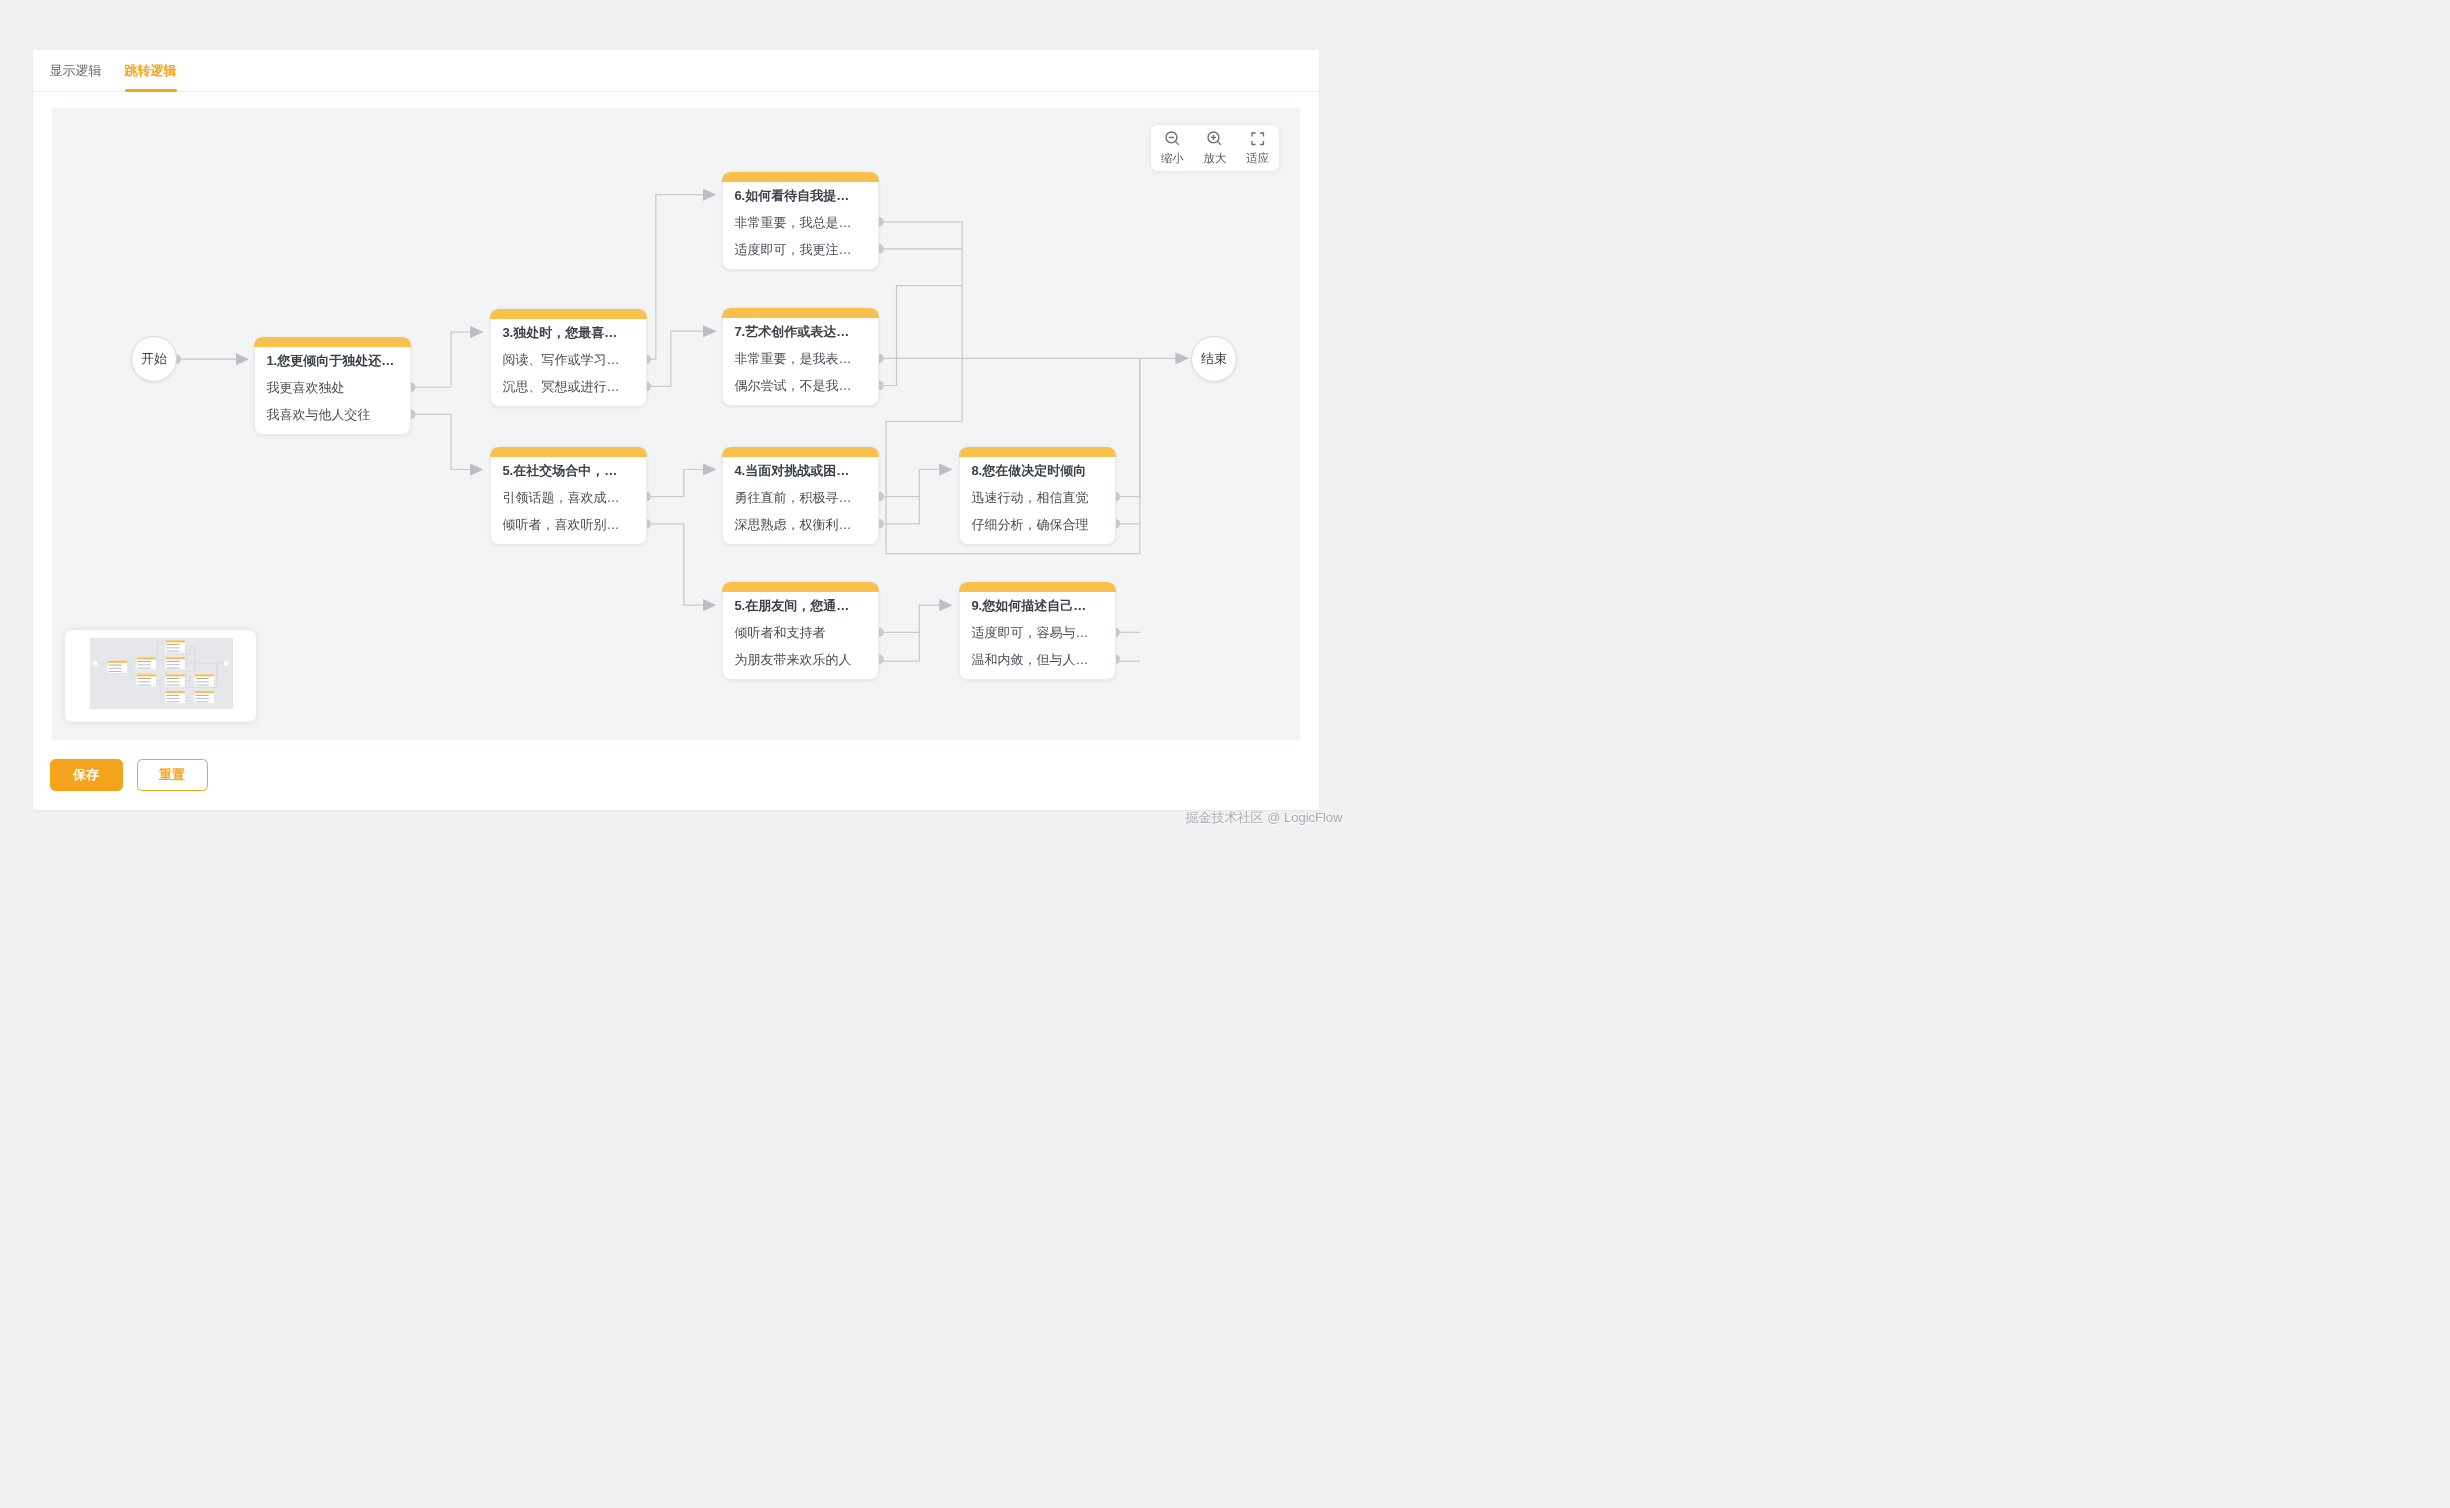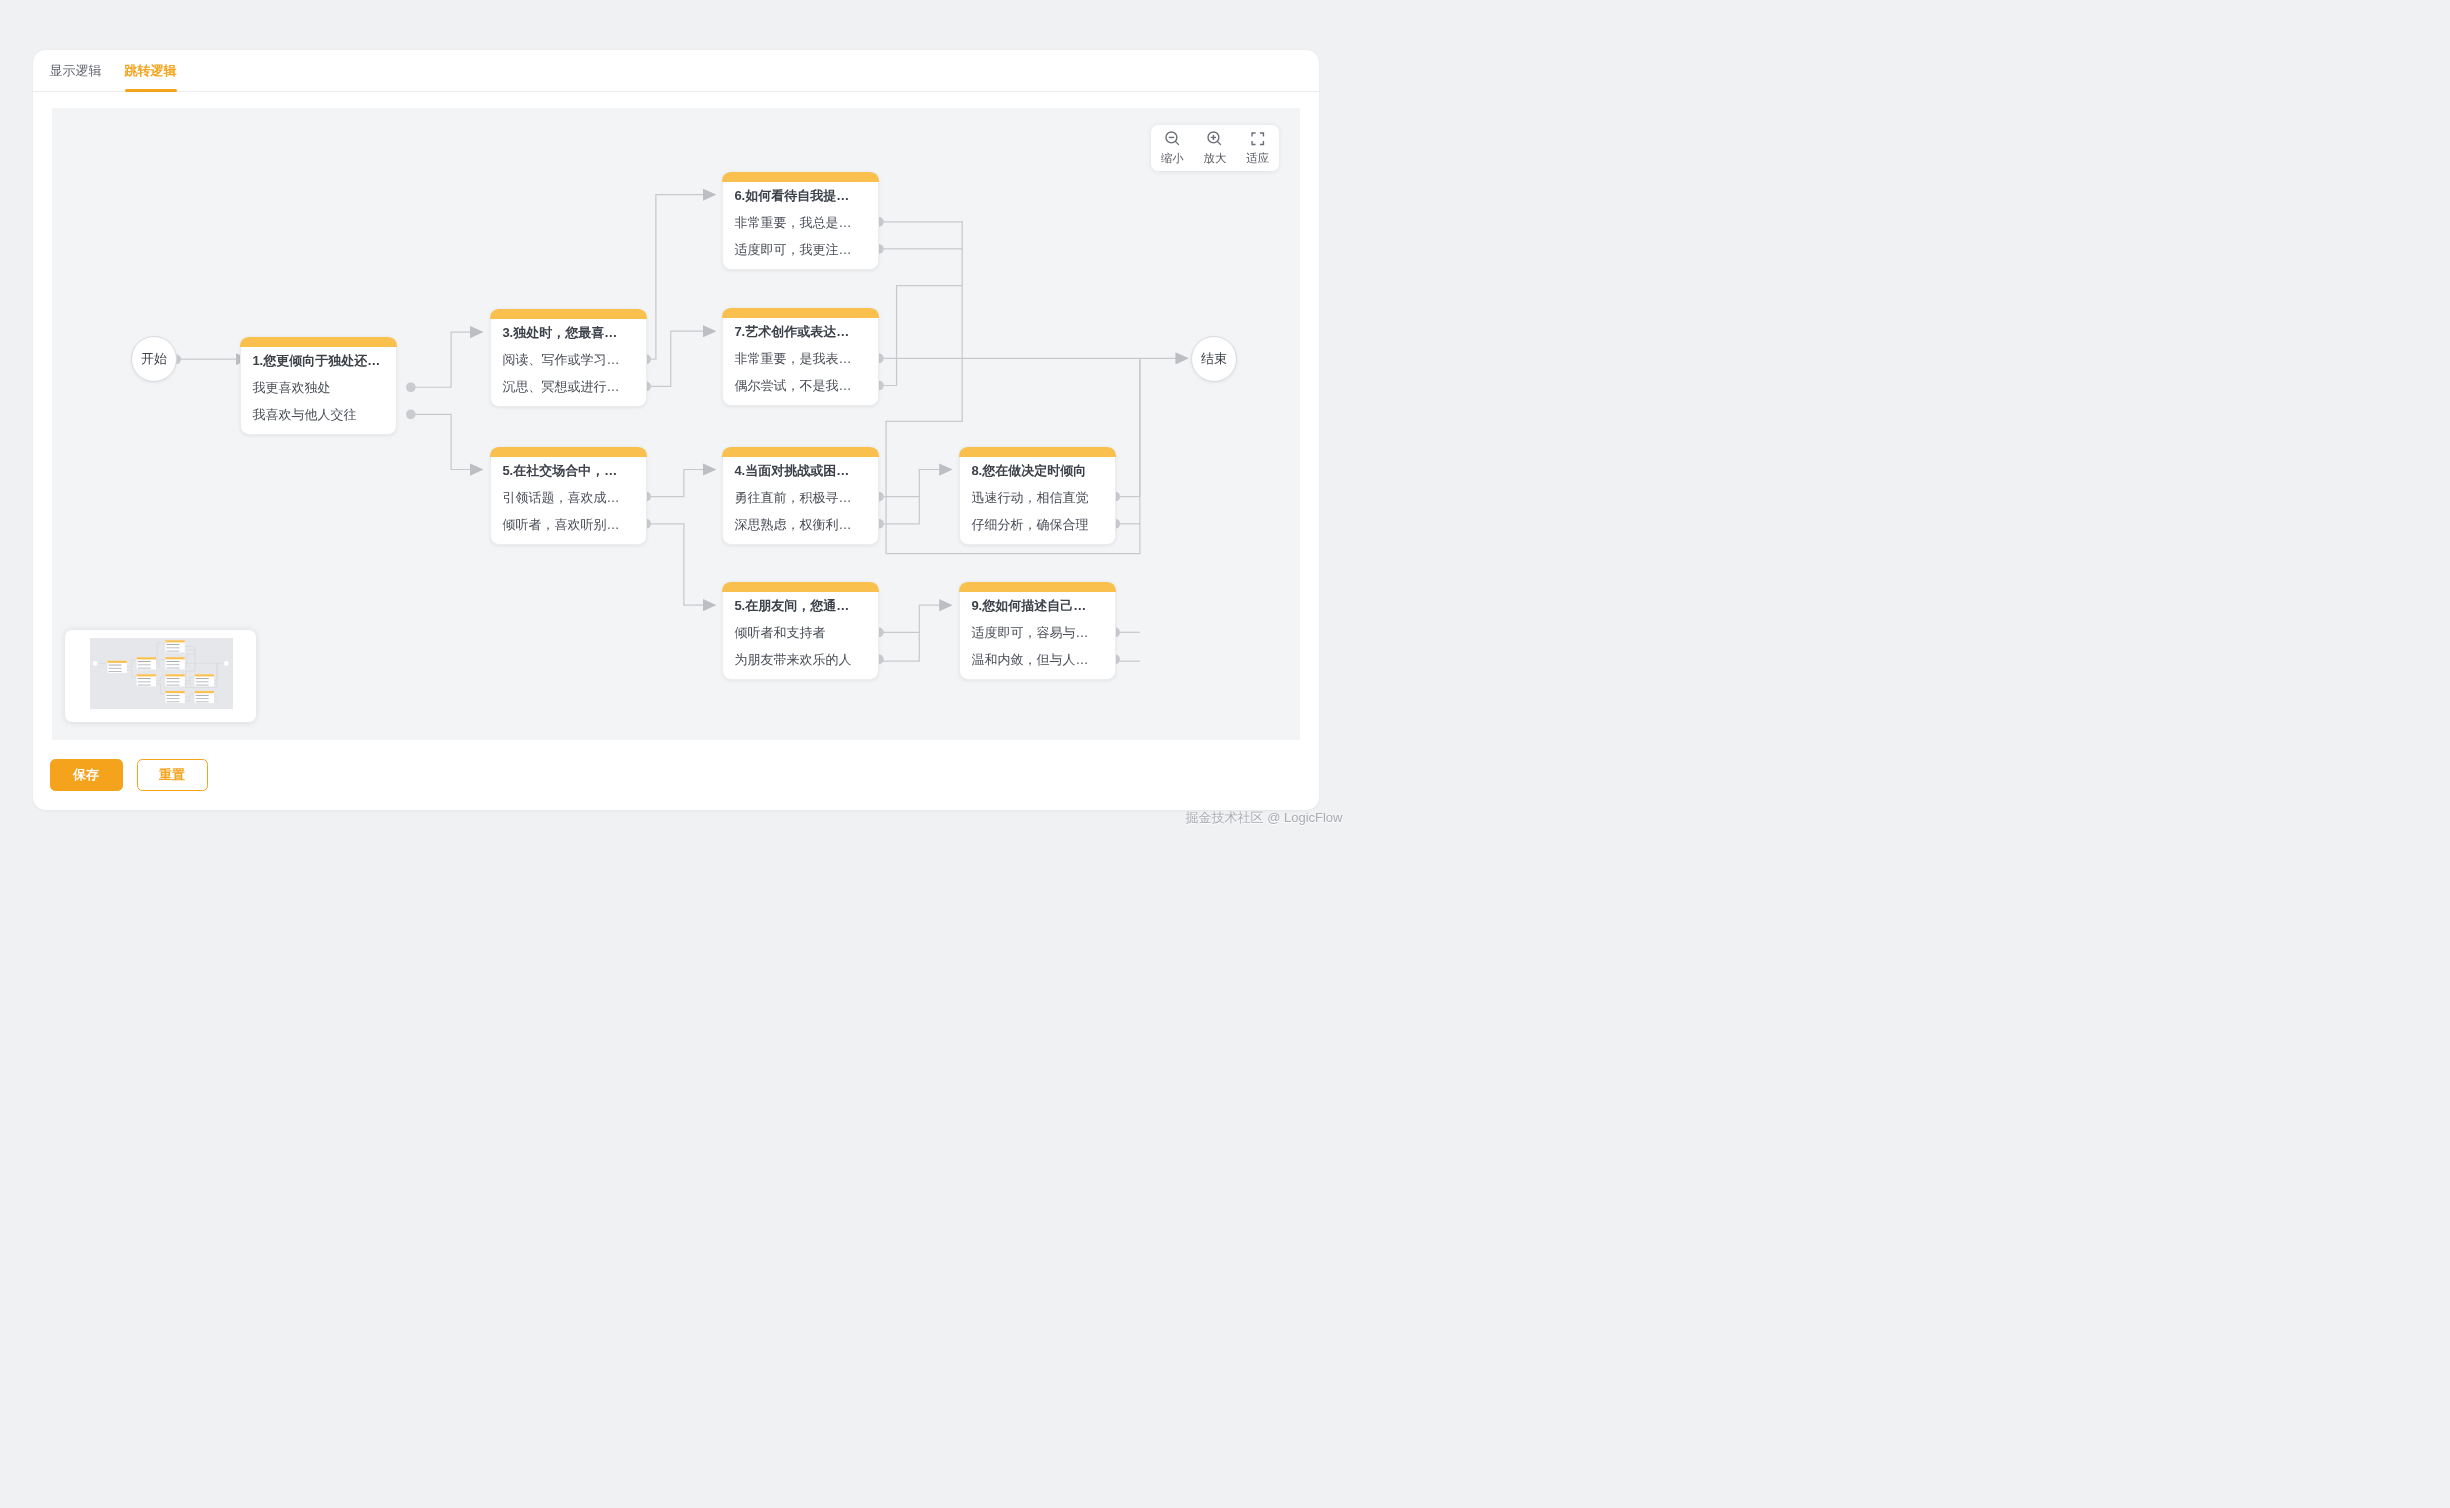--- a/index.html
+++ b/index.html
@@ -12,21 +12,21 @@
   .stage{position:relative; width:1353px; height:833px;}
 
   
   .top-tabs{position:absolute; left:0; top:14px; width:100%; display:flex; justify-content:center;}
   .ttab{width:86px; height:29px; font-size:13px; background:#fff; border:0.9px solid #e3e4e8;
         color:var(--muted); cursor:pointer; font-family:inherit;}
   .ttab.active{border:1.8px solid var(--accent); color:var(--accent); font-weight:bold; margin-left:-0.9px;}
 
   
   .panel{position:absolute; left:33px; top:50px; width:1286px; height:760px; background:#fff;
-         border-radius:13px; box-shadow:0 0.9px 2.6px rgba(0,0,0,.05);}
+         border-radius:2px; box-shadow:0 0.9px 2.6px rgba(0,0,0,.05);}
   .subtab-bar{position:relative; height:42px; border-bottom:0.9px solid #ececee; display:flex;
               align-items:center; padding-left:16.6px;}
   .subtab{position:relative; height:42px; line-height:42px; font-size:13px; color:#60646c;
           margin-right:23px; cursor:pointer;}
   .subtab.active{color:var(--accent); font-weight:bold;}
   .subtab.active::after{content:""; position:absolute; left:0; right:0; bottom:0; height:2.6px;
           background:var(--accent); border-radius:1.8px;}
 
   
   .canvas{position:absolute; left:19px; top:58px; width:1248px; height:632px; background:var(--canvas);}
@@ -128,21 +128,21 @@
           <circle cx="1005" cy="598" r="5.5" class="anchor"></circle>
           <circle cx="1275" cy="567" r="5.5" class="anchor"></circle>
           <circle cx="1275" cy="598" r="5.5" class="anchor"></circle>
           <circle cx="1005" cy="722" r="5.5" class="anchor"></circle>
           <circle cx="1005" cy="753" r="5.5" class="anchor"></circle>
           <circle cx="1275" cy="722" r="5.5" class="anchor"></circle>
           <circle cx="1275" cy="753" r="5.5" class="anchor"></circle>
         </svg>
 
       <div id="node-layer">
-          <div class="fnode" style="left: 188px; top: 229px;">
+          <div class="fnode" style="left: 202px; top: 229px;">
     <div class="ttl">1.您更倾向于独处还…</div>
     <div class="opt o0">我更喜欢独处</div>
     <div class="opt o1">我喜欢与他人交往</div>
   </div>
           <div class="fnode" style="left: 438px; top: 201px;">
     <div class="ttl">3.独处时，您最喜…</div>
     <div class="opt o0">阅读、写作或学习…</div>
     <div class="opt o1">沉思、冥想或进行…</div>
   </div>
           <div class="fnode" style="left: 670px; top: 64px;">

